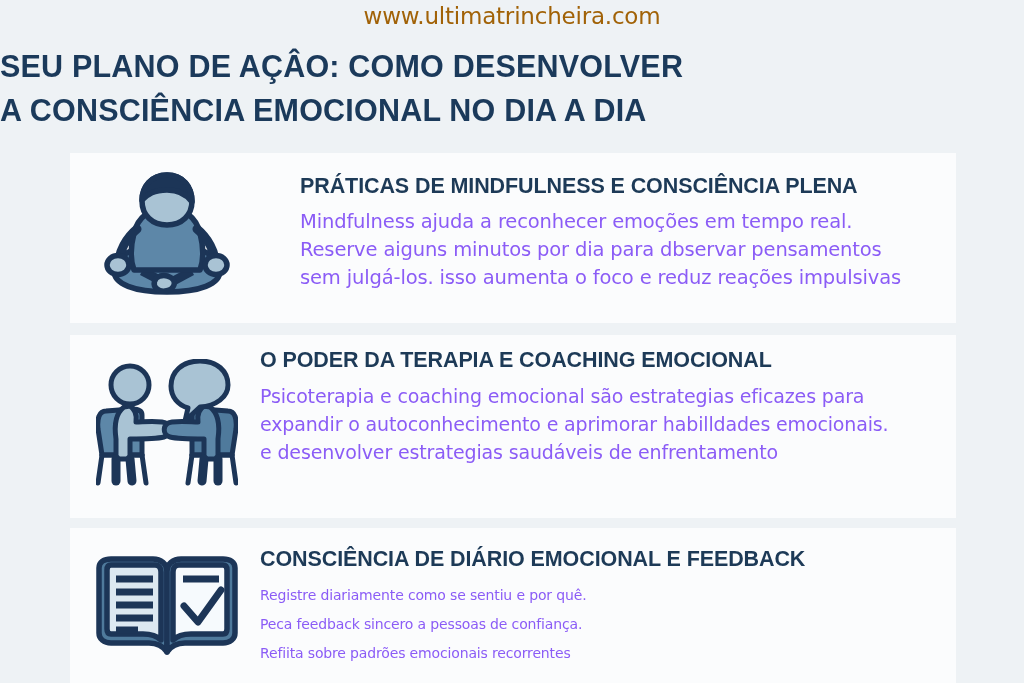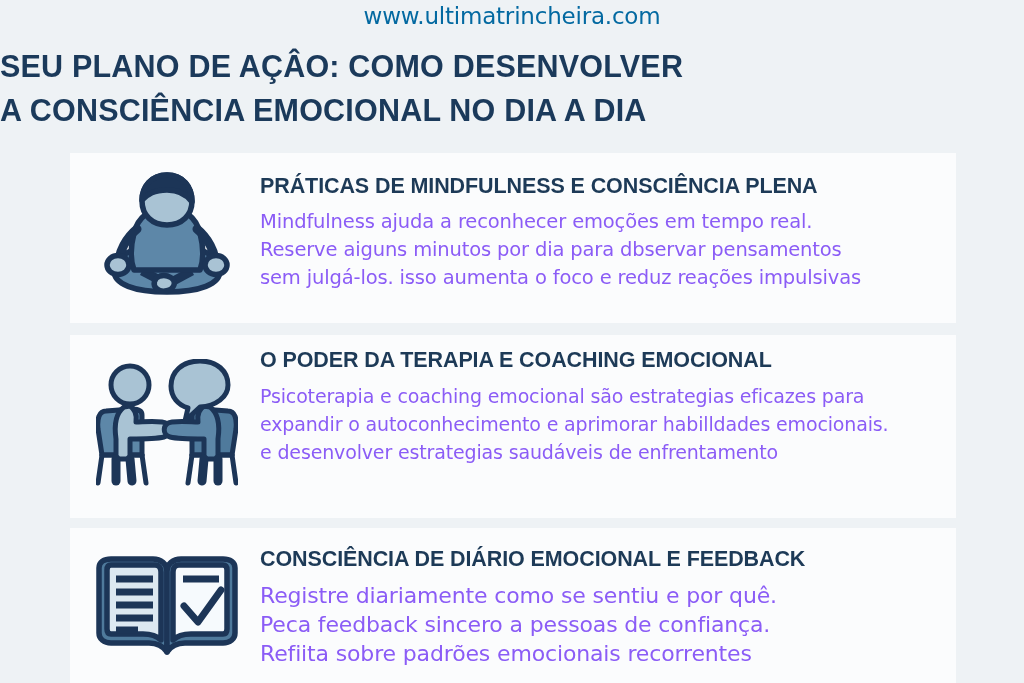--- a/index.html
+++ b/index.html
@@ -25,21 +25,21 @@
   
   .site-url {
     position: absolute;
     top: 3px;
     left: 0;
     width: 1024px;
     text-align: center;
     font-size: 23px;
     font-weight: 400;
     letter-spacing: -0.2px;
-    color: #0369a1;
+    color: #a16207;
     font-family: "DejaVu Sans", sans-serif;
   }
   .main-title {
     position: absolute;
     top: 44px;
     left: 0;
     width: 1024px;
     color: #1b3a5b;
     font-weight: bold;
     font-size: 30.5px;
@@ -60,21 +60,21 @@
     width: 886px;
   }
   .card {
     position: relative;
     background: #fbfcfd;
     box-sizing: border-box;
     display: flex;
     align-items: flex-start;
     overflow: hidden;
   }
-  .card-1 { height: 170px; margin-bottom: 12px; }
+  .card-1 { height: 170px; margin-bottom: 12px; gap: 40px; }
   .card-2 { height: 183px; margin-bottom: 10px; }
   .card-3 { height: 160px; }
 
   .card-icon {
     flex: 0 0 190px;
     height: 100%;
     display: flex;
     align-items: center;
     justify-content: center;
     padding-left: 4px;
@@ -105,21 +105,21 @@
   }
   .card-lines li {
     color: #8b5cf6;
     font-size: 19.5px;
     line-height: 28px;
     letter-spacing: -0.15px;
     white-space: nowrap;
     font-family: "DejaVu Sans", sans-serif;
   }
   .card-2 .card-lines li { font-size: 19px; line-height: 28px; }
-  .card-3 .card-lines li { font-size: 22px; line-height: 29px; }
+  .card-3 .card-lines li { font-size: 14px; line-height: 29px; }
 
   .icon-svg { display: block; }
 </style>
 </head>
 <body>
 
 <div class="page">
 
   <div class="site-url">www.ultimatrincheira.com</div>
 

